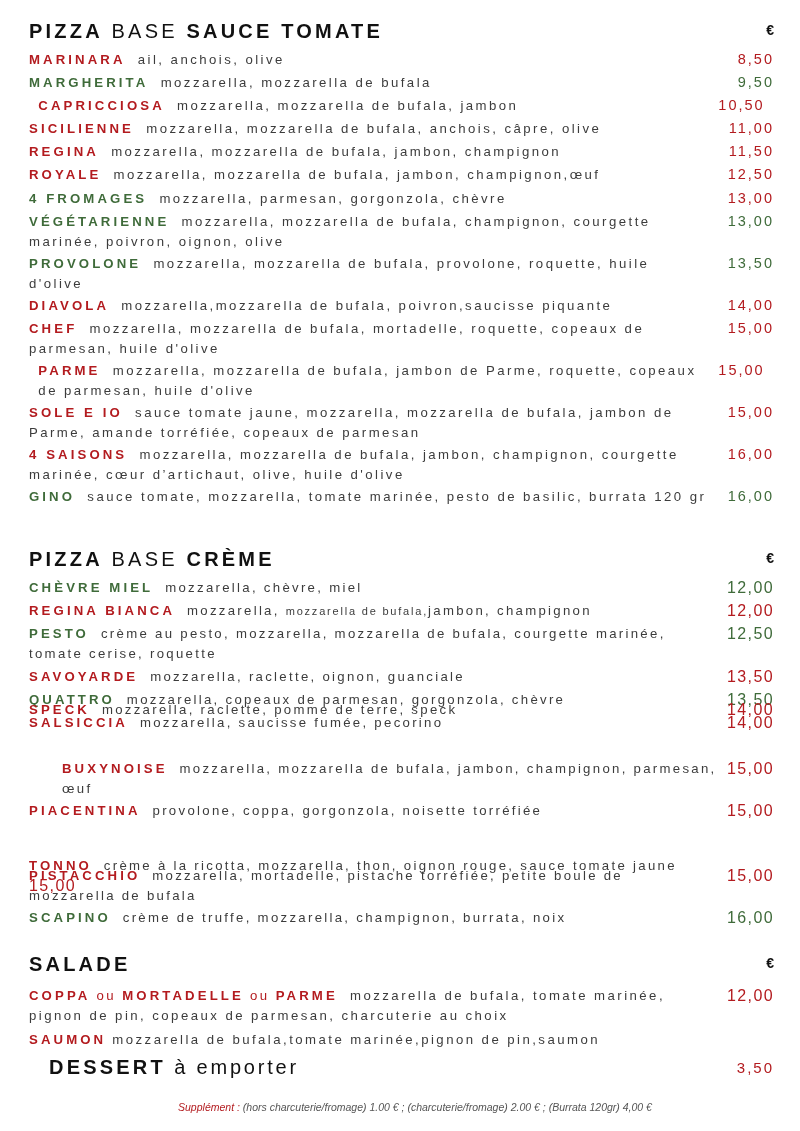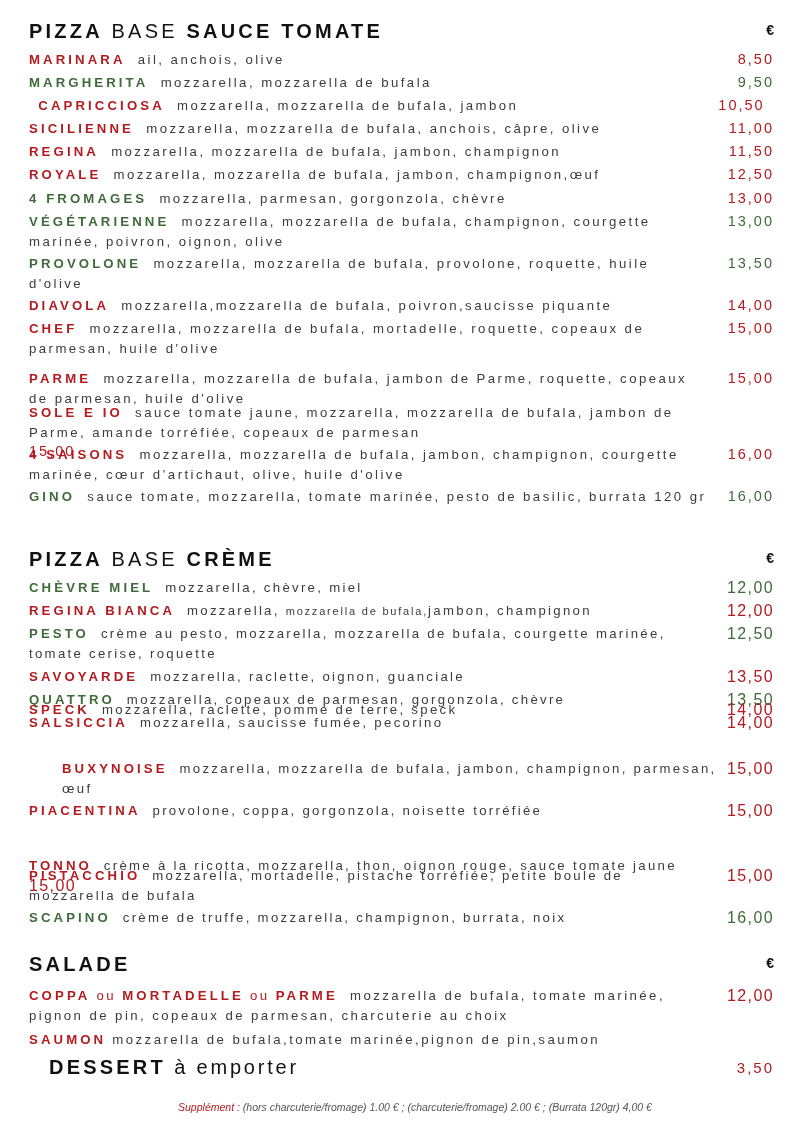--- a/index.html
+++ b/index.html
@@ -79,25 +79,25 @@
         <div class="price green">13,50</div>
       </div>
       <div class="item" style="top: 296px;">
         <div class="text"><span class="name red">DIAVOLA</span>&nbsp; <span>mozzarella,mozzarella de bufala, poivron,saucisse piquante</span></div>
         <div class="price red">14,00</div>
       </div>
       <div class="item" style="top: 319px;">
         <div class="text"><span class="name red">CHEF</span>&nbsp; <span>mozzarella, mozzarella de bufala, mortadelle, roquette, copeaux de parmesan, huile d'olive</span></div>
         <div class="price red">15,00</div>
       </div>
-      <div class="item" style="top: 369px;">
+      <div class="item" style="top: 361px; justify-content: center;">
         <div class="text"><span class="name red">PARME</span>&nbsp; <span>mozzarella, mozzarella de bufala, jambon de Parme, roquette, copeaux de parmesan, huile d'olive</span></div>
         <div class="price red">15,00</div>
       </div>
-      <div class="item" style="top: 403px; flex-direction: column;">
+      <div class="item" style="top: 403px;">
         <div class="text"><span class="name red">SOLE E IO</span>&nbsp; <span>sauce tomate jaune, mozzarella, mozzarella de bufala, jambon de Parme, amande torréfiée, copeaux de parmesan</span></div>
         <div class="price red">15,00</div>
       </div>
       <div class="item" style="top: 445px;">
         <div class="text"><span class="name red">4 SAISONS</span>&nbsp; <span>mozzarella, mozzarella de bufala, jambon, champignon, courgette marinée, cœur d’artichaut, olive, huile d'olive</span></div>
         <div class="price red">16,00</div>
       </div>
       <div class="item" style="top: 487px;">
         <div class="text"><span class="name green">GINO</span>&nbsp; <span>sauce tomate, mozzarella, tomate marinée, pesto de basilic, burrata 120 gr</span></div>
         <div class="price green">16,00</div>

